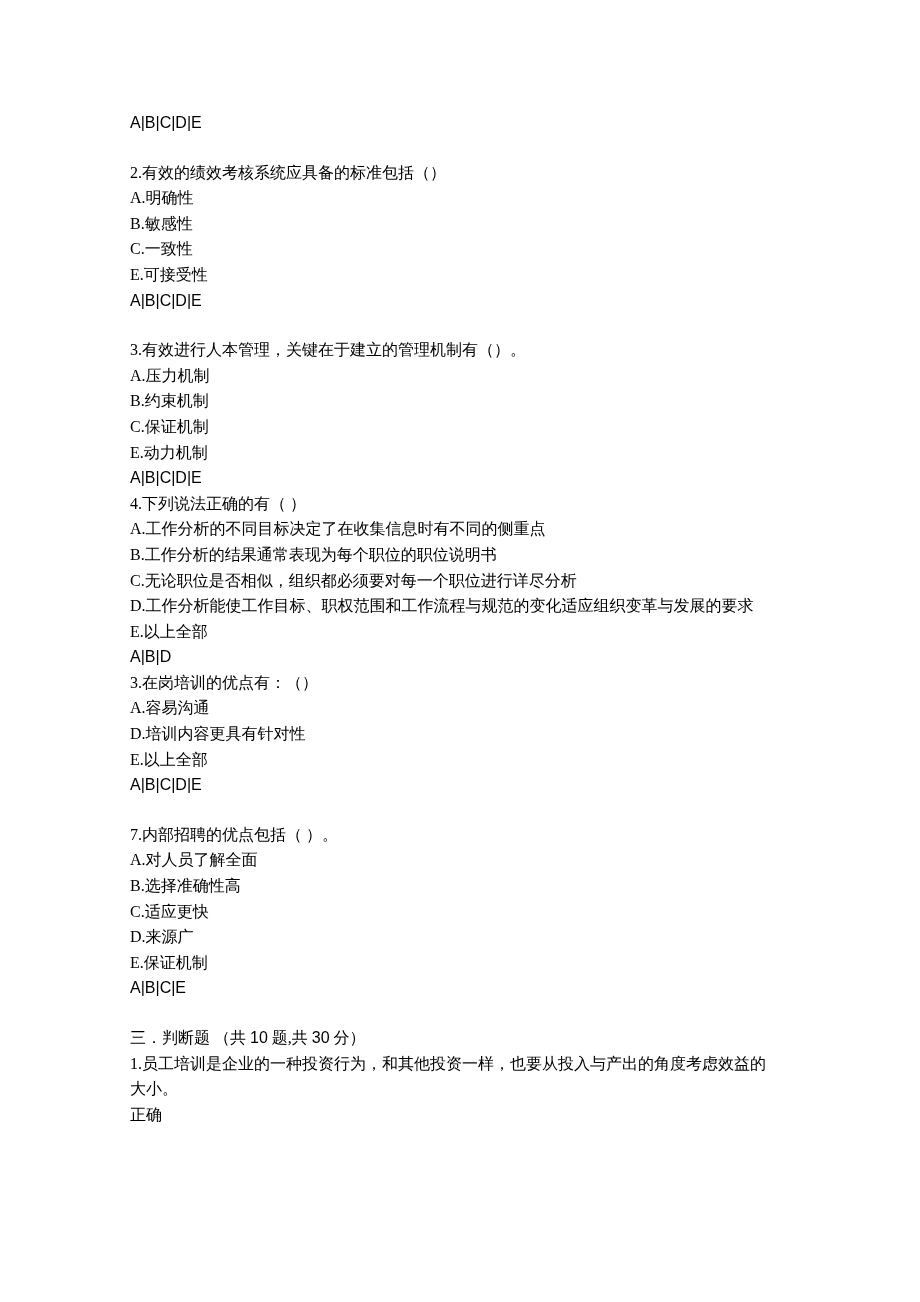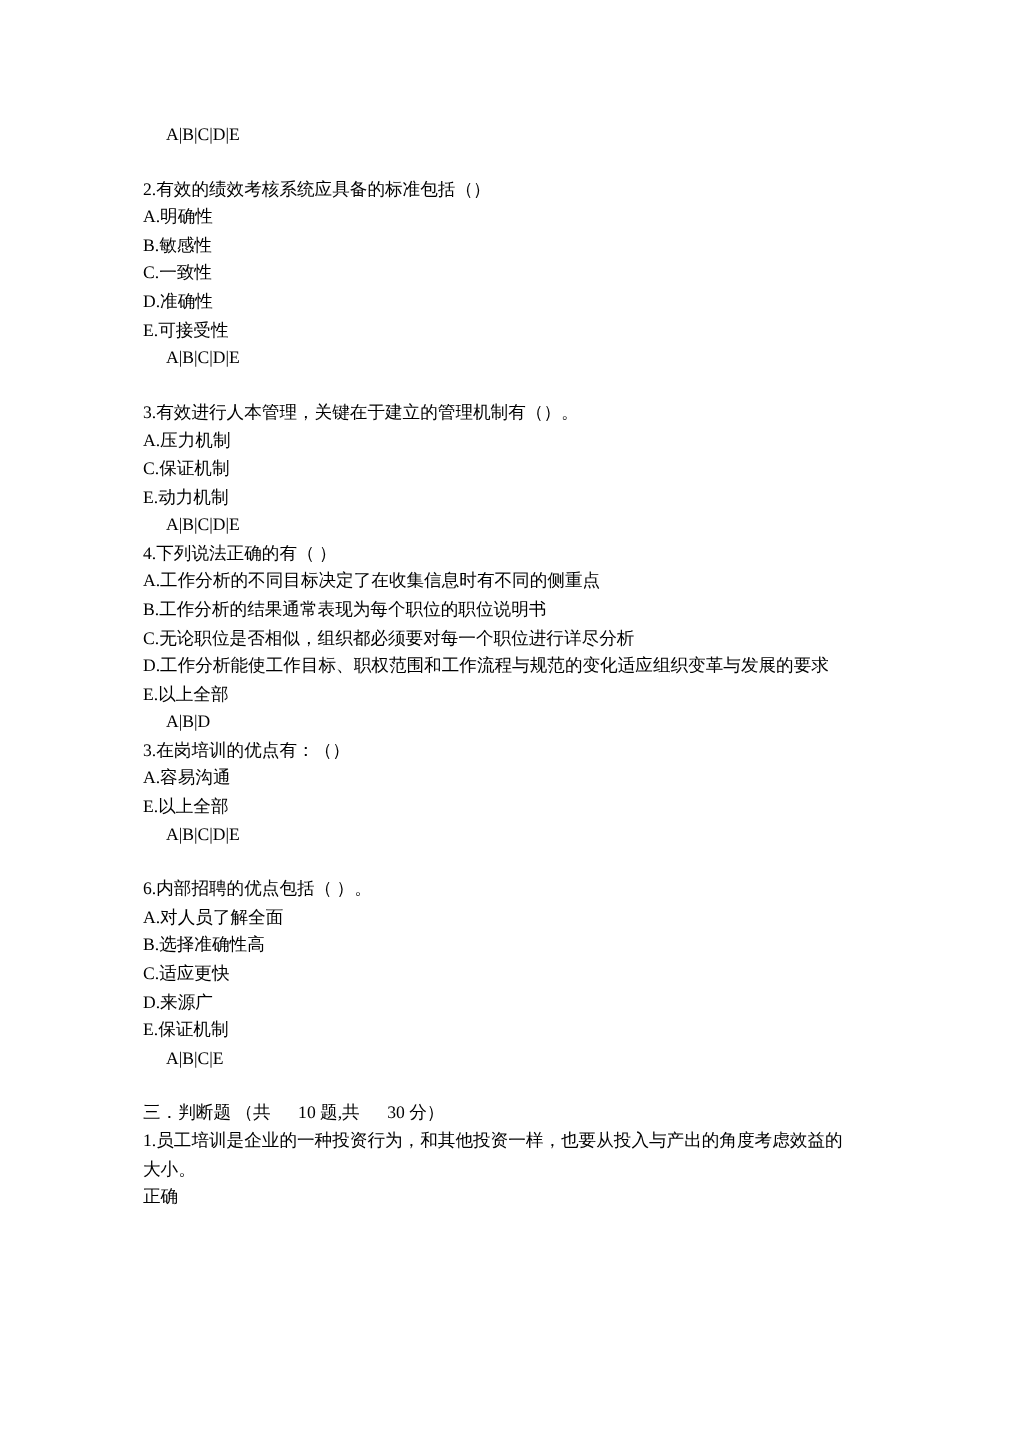--- a/index.html
+++ b/index.html
@@ -19,77 +19,77 @@
     .block {
       margin-bottom: 0;
     }
     .line {
       display: block;
     }
     .gap {
       height: 24px;
     }
     .arial {
-      font-family: Liberation Serif, serif;
-      margin-left: 21px;
+      font-family: Liberation Sans, sans-serif;
     }
     .mixed-line {
       display: inline;
     }
   </style>
 </head>
 <body>
 
 <div class="block">
   <span class="line arial">A|B|C|D|E</span>
 </div>
 
 <div class="gap"></div>
 
 <div class="block">
   <span class="line">2.有效的绩效考核系统应具备的标准包括（）</span>
   <span class="line">A.明确性</span>
   <span class="line">B.敏感性</span>
   <span class="line">C.一致性</span>
-  <span class="line">D.准确性</span>
   <span class="line">E.可接受性</span>
   <span class="line arial">A|B|C|D|E</span>
 </div>
 
 <div class="gap"></div>
 
 <div class="block">
   <span class="line">3.有效进行人本管理，关键在于建立的管理机制有（）。</span>
   <span class="line">A.压力机制</span>
+  <span class="line">B.约束机制</span>
   <span class="line">C.保证机制</span>
   <span class="line">E.动力机制</span>
   <span class="line arial">A|B|C|D|E</span>
 </div>
 
 <div class="block">
   <span class="line">4.下列说法正确的有（ ）</span>
   <span class="line">A.工作分析的不同目标决定了在收集信息时有不同的侧重点</span>
   <span class="line">B.工作分析的结果通常表现为每个职位的职位说明书</span>
   <span class="line">C.无论职位是否相似，组织都必须要对每一个职位进行详尽分析</span>
   <span class="line">D.工作分析能使工作目标、职权范围和工作流程与规范的变化适应组织变革与发展的要求</span>
   <span class="line">E.以上全部</span>
   <span class="line arial">A|B|D</span>
 </div>
 
 <div class="block">
   <span class="line">3.在岗培训的优点有：（）</span>
   <span class="line">A.容易沟通</span>
+  <span class="line">D.培训内容更具有针对性</span>
   <span class="line">E.以上全部</span>
   <span class="line arial">A|B|C|D|E</span>
 </div>
 
 <div class="gap"></div>
 
 <div class="block">
-  <span class="line">6.内部招聘的优点包括（ ）。</span>
+  <span class="line">7.内部招聘的优点包括（ ）。</span>
   <span class="line">A.对人员了解全面</span>
   <span class="line">B.选择准确性高</span>
   <span class="line">C.适应更快</span>
   <span class="line">D.来源广</span>
   <span class="line">E.保证机制</span>
   <span class="line arial">A|B|C|E</span>
 </div>
 
 <div class="gap"></div>
 

